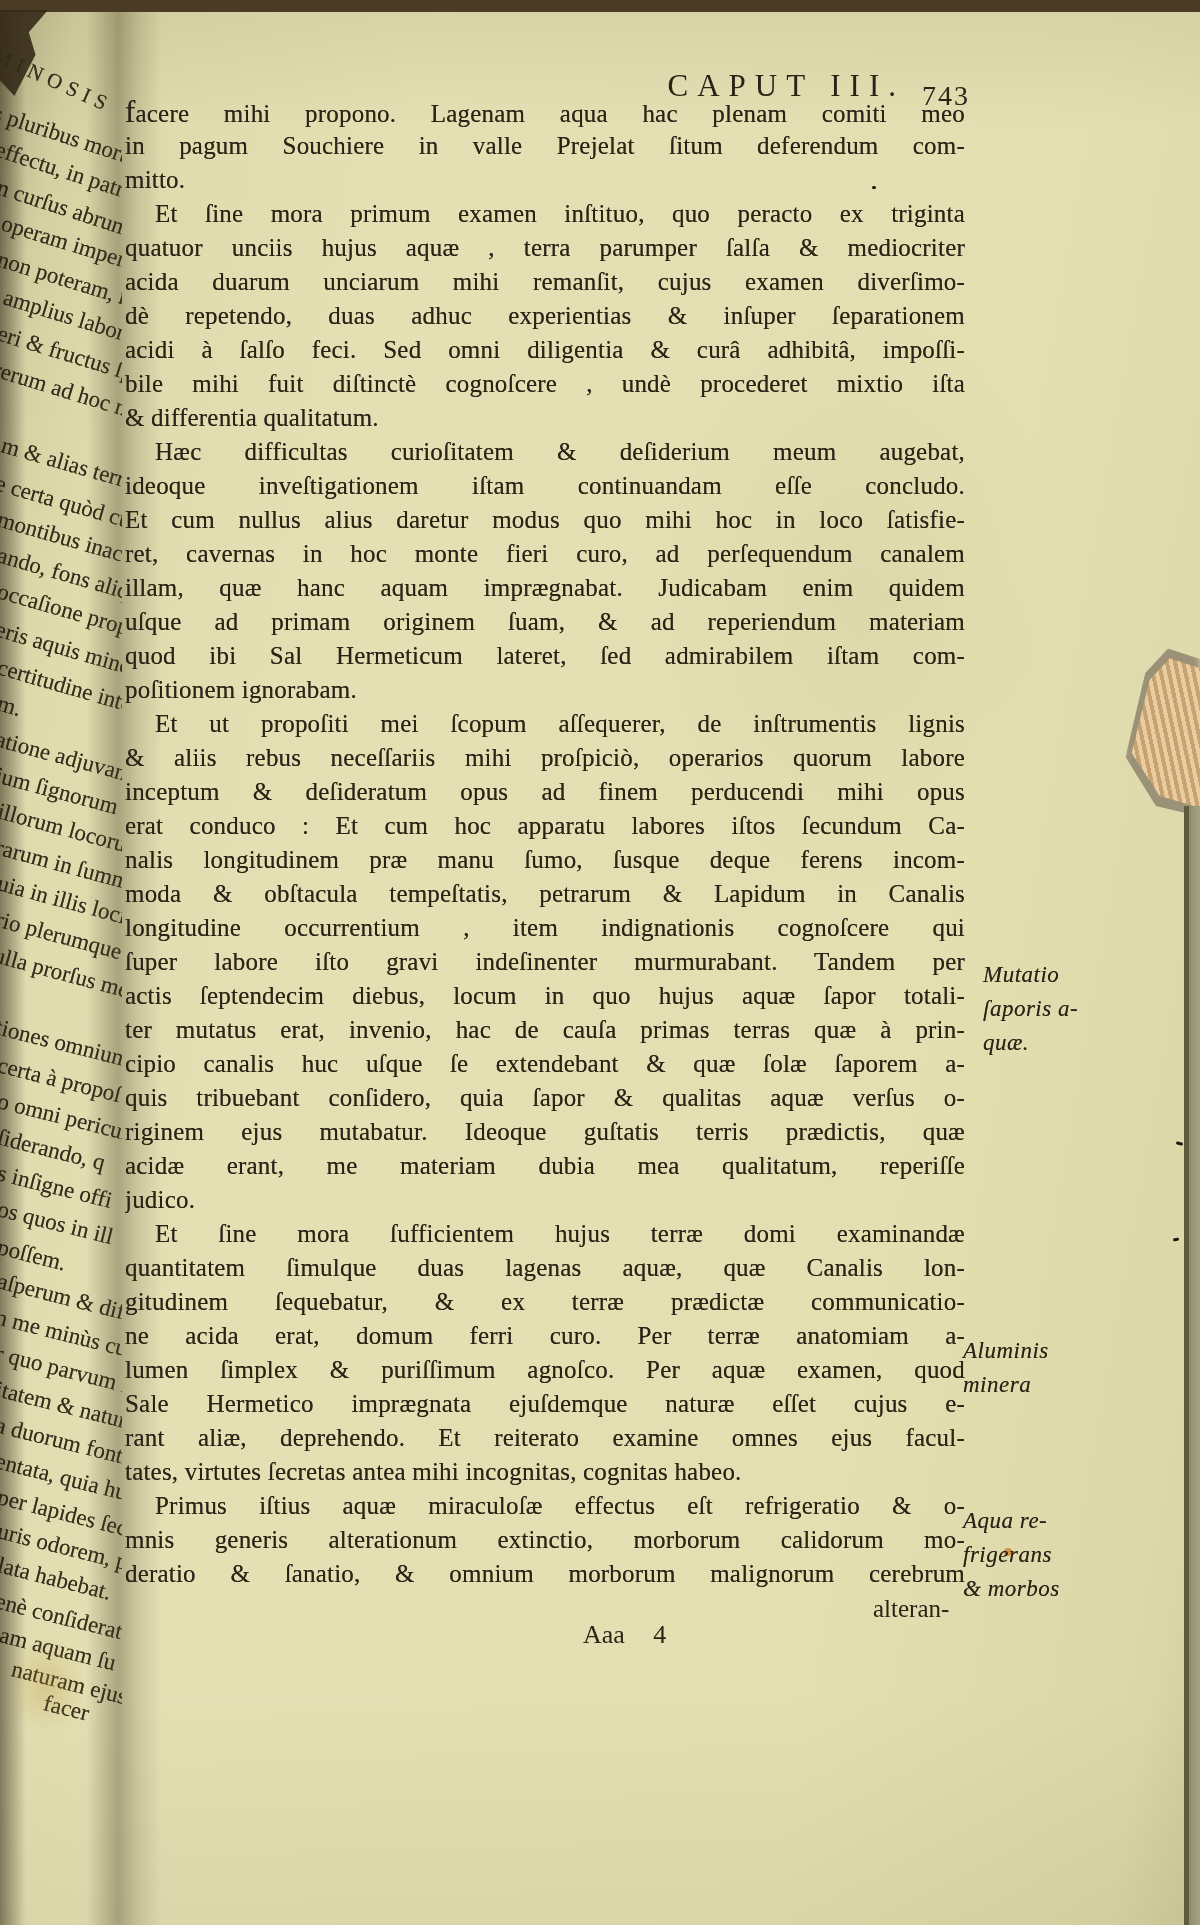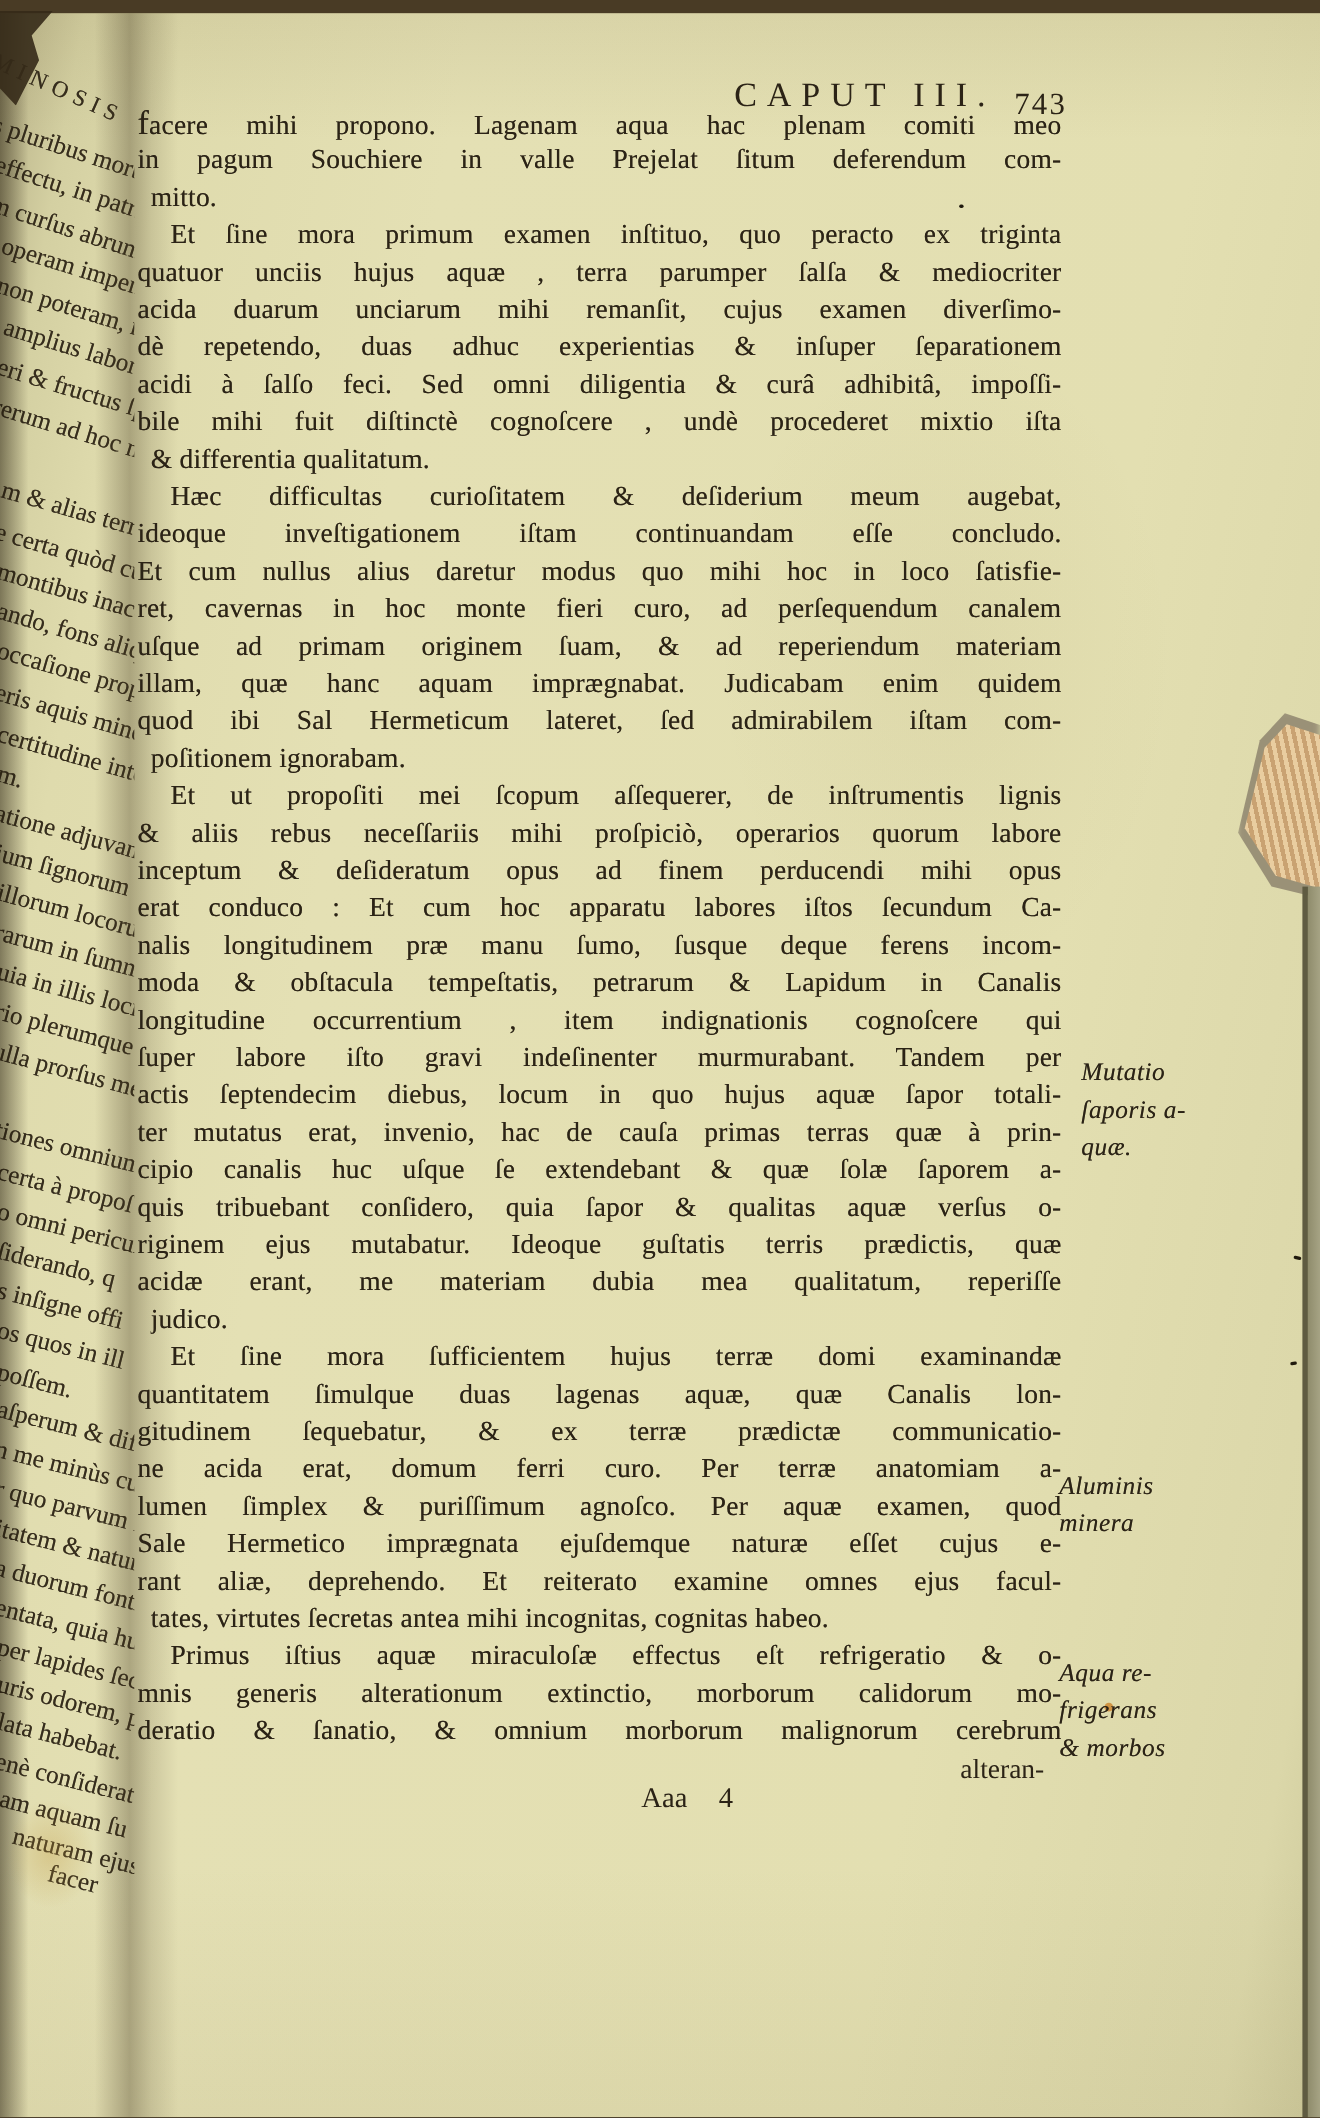--- a/index.html
+++ b/index.html
@@ -26,21 +26,21 @@
         clip-path:polygon(0 0,100% 0,60% 26%,74% 52%,30% 100%,0 82%);opacity:.9;}
   
   #chapter-heading{position:absolute;left:125px;top:68px;width:780px;text-align:right;
         font-size:31px;letter-spacing:9px;color:#2b2316;}
   #page-number{position:absolute;left:922px;top:80px;font-size:28px;letter-spacing:2px;}
   
   #body-text{position:absolute;left:125px;top:95px;width:840px;}
   .bline{height:34px;line-height:34px;font-size:25px;letter-spacing:.2px;overflow:hidden;
          text-align:justify;text-align-last:justify;text-shadow:0 0 .6px rgba(43,35,22,.65);}
   .bline.ind{padding-left:30px;}
-  .bline.pend{text-align-last:left;margin-left:12px;}
+  .bline.pend{text-align-last:left;}
   #body-text .bline:first-child::first-letter{font-size:31px;}
   
   .mnote{position:absolute;left:963px;width:235px;font-style:italic;font-size:23px;
          line-height:34px;letter-spacing:.5px;text-shadow:0 0 .6px rgba(43,35,22,.6);}
   
   #signature-mark{position:absolute;left:583px;top:1620px;font-size:26px;word-spacing:22px;}
   #catchword{position:absolute;left:873px;top:1595px;font-size:25px;}
   
   #fore-edge-shadow{position:absolute;left:1124px;top:645px;width:76px;height:175px;
         background:#9a9177;filter:blur(3px);
@@ -139,22 +139,22 @@
       <div class="bline">quatuor unciis hujus aquæ , terra parumper ſalſa &amp; mediocriter</div>
       <div class="bline">acida duarum unciarum mihi remanſit, cujus examen diverſimo-</div>
       <div class="bline">dè repetendo, duas adhuc experientias &amp; inſuper ſeparationem</div>
       <div class="bline">acidi à ſalſo feci.  Sed omni diligentia &amp; curâ adhibitâ, impoſſi-</div>
       <div class="bline">bile mihi fuit diſtinctè cognoſcere , undè procederet mixtio iſta</div>
       <div class="bline pend">&amp; differentia qualitatum.</div>
       <div class="bline ind">Hæc difficultas curioſitatem &amp; deſiderium meum augebat,</div>
       <div class="bline">ideoque inveſtigationem iſtam continuandam eſſe concludo.</div>
       <div class="bline">Et cum nullus alius daretur modus quo mihi hoc in loco ſatisfie-</div>
       <div class="bline">ret, cavernas in hoc monte fieri curo, ad perſequendum canalem</div>
+      <div class="bline">illam, quæ hanc aquam imprægnabat.  Judicabam enim quidem</div>
       <div class="bline">uſque ad primam originem ſuam, &amp; ad reperiendum materiam</div>
-      <div class="bline">illam, quæ hanc aquam imprægnabat.  Judicabam enim quidem</div>
       <div class="bline">quod ibi Sal Hermeticum lateret, ſed admirabilem iſtam com-</div>
       <div class="bline pend">poſitionem ignorabam.</div>
       <div class="bline ind">Et ut propoſiti mei ſcopum aſſequerer, de inſtrumentis lignis</div>
       <div class="bline">&amp; aliis rebus neceſſariis mihi proſpiciò, operarios quorum labore</div>
       <div class="bline">inceptum &amp; deſideratum opus ad finem perducendi mihi opus</div>
       <div class="bline">erat conduco :  Et cum hoc apparatu labores iſtos ſecundum Ca-</div>
       <div class="bline">nalis longitudinem præ manu ſumo, ſusque deque ferens incom-</div>
       <div class="bline">moda &amp; obſtacula tempeſtatis, petrarum &amp; Lapidum in Canalis</div>
       <div class="bline">longitudine occurrentium , item indignationis cognoſcere qui</div>
       <div class="bline">ſuper labore iſto gravi indeſinenter murmurabant. Tandem per</div>

